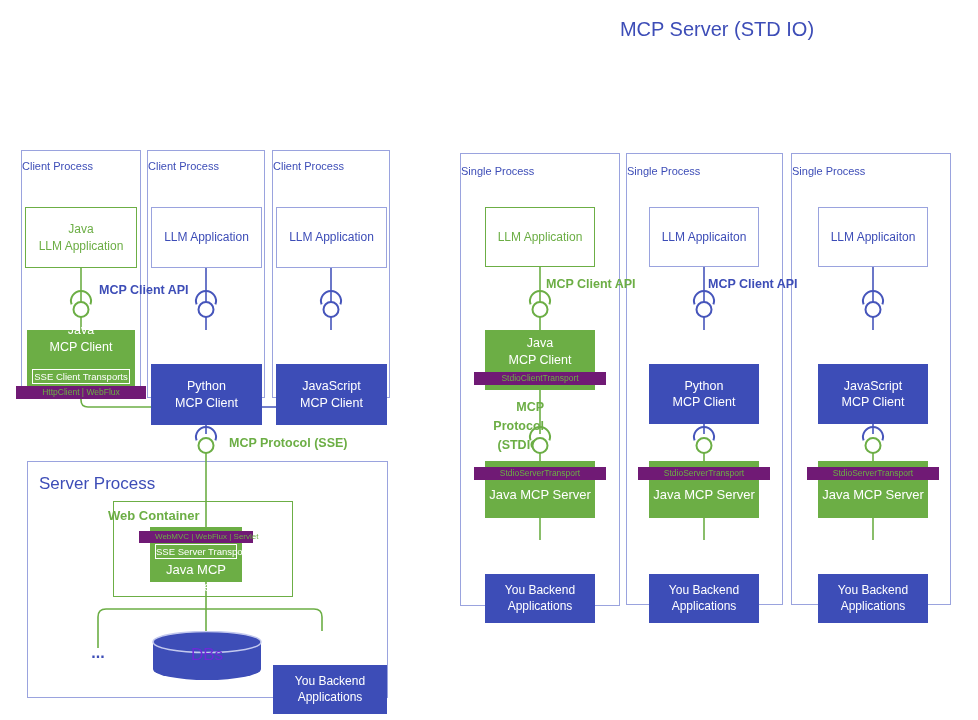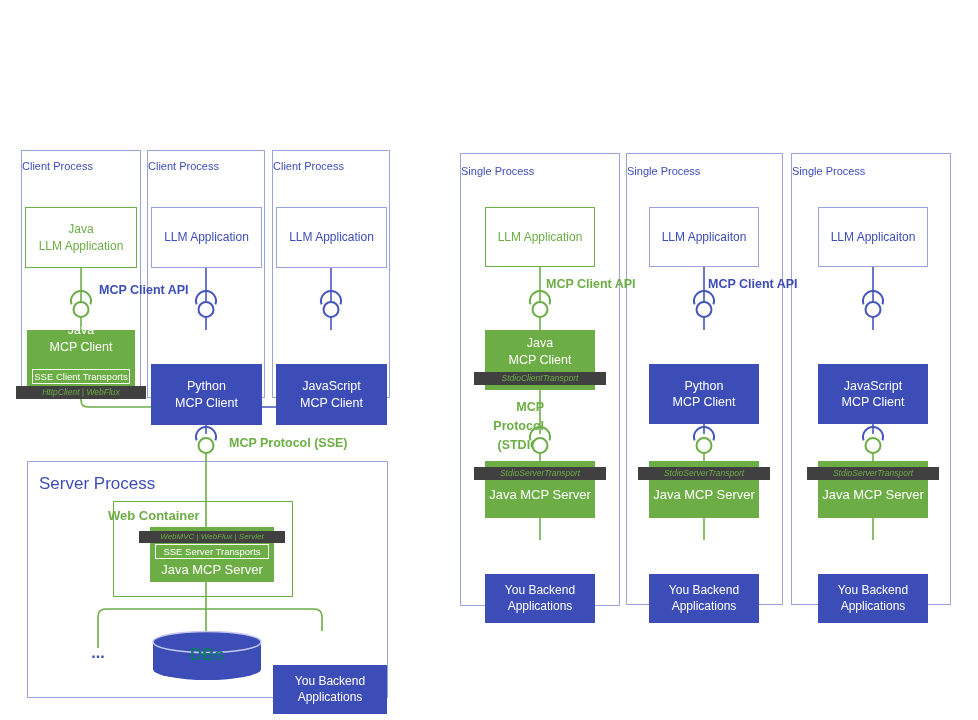--- a/index.html
+++ b/index.html
@@ -13,46 +13,47 @@
   .big-label{position:absolute;color:var(--blue);font-size:17px;z-index:12;}
   
   .app-box{position:absolute;display:flex;align-items:center;justify-content:center;text-align:center;
     font-size:12px;line-height:1.35;white-space:pre-line;background:#fff;z-index:10;box-sizing:border-box;}
   .app-blue{border:1px solid var(--blue-border-light);color:var(--blue);}
   .app-green{border:1px solid var(--green);color:var(--green);}
   .fill-box{position:absolute;display:flex;flex-direction:column;align-items:center;justify-content:center;
     text-align:center;color:#fff;font-size:12.5px;line-height:1.3;white-space:pre-line;z-index:10;box-sizing:border-box;}
   .fill-blue{background:var(--blue);margin-top:34px;}
   .fill-green{background:var(--green);}
-  .sub-white{background:#404040;color:var(--green);font-size:8.5px;line-height:1.25;width:calc(100% - 10px);
-    margin-top:2px;padding:1px 16px;white-space:nowrap;font-style:italic;}
+  .sub-white{background:#701a75;color:var(--green);font-size:8.5px;line-height:1.25;width:calc(100% - 10px);
+    margin-top:2px;padding:1px 16px;white-space:nowrap;}
   .sub-outline{border:1.5px solid #fff;color:#fff;font-size:9.5px;line-height:1.2;width:calc(100% - 10px);
     margin-top:14px;padding:1px 0;box-sizing:border-box;white-space:nowrap;}
   .small-label{position:absolute;font-size:12.5px;z-index:12;white-space:pre-line;font-weight:bold;}
   .lbl-blue{color:var(--blue);}
   .lbl-green{color:var(--green);}
   
   svg.lines{position:absolute;left:0;top:0;z-index:5;pointer-events:none;}
   .line-g{stroke:var(--green);stroke-width:1.6;fill:none;}
   .line-b{stroke:var(--blue-line);stroke-width:1.6;fill:none;}
   svg.conn{position:absolute;z-index:12;overflow:visible;}
   .arc{fill:none;stroke-width:2;}
   .dot{fill:#fff;stroke-width:2;}
   .st-g{stroke:var(--green);}
   .st-b{stroke:var(--blue-line);}
   .title{position:absolute;text-align:center;color:var(--blue);font-size:20px;z-index:12;}
   .ellipsis{position:absolute;color:var(--blue);font-size:16px;font-weight:bold;text-align:center;z-index:12;}
-  .db-label{position:absolute;color:#0f766e;font-size:17px;text-align:center;z-index:12;font-weight:bold;}
+  .db-label{position:absolute;color:#6d28d9;font-size:17px;text-align:center;z-index:12;}
   .cyl{position:absolute;z-index:10;}
 </style>
 </head>
 <body>
 
 <div class="canvas">
 
+  <div class="title" style="left:617px;top:18px;width:200px;">MCP Server (STD IO)</div>
 
   <div class="proc-box" style="left:21px;top:150px;width:120px;height:248px;">
     <span class="proc-label">Client Process</span>
   </div>
   <div class="proc-box" style="left:147px;top:150px;width:118px;height:248px;">
     <span class="proc-label">Client Process</span>
   </div>
   <div class="proc-box" style="left:272px;top:150px;width:118px;height:248px;">
     <span class="proc-label">Client Process</span>
   </div>
@@ -123,21 +124,21 @@
   </div>
   <div class="fill-box fill-blue" style="left:151px;top:330px;width:111px;height:61px;">
     <span>Python
 MCP Client</span>
   </div>
   <div class="fill-box fill-blue" style="left:276px;top:330px;width:111px;height:61px;">
     <span>JavaScript
 MCP Client</span>
   </div>
 
-  <div class="fill-box fill-green" style="left:150px;top:527px;width:124px;height:55px;padding:3px 0;justify-content:flex-start;">
+  <div class="fill-box fill-green" style="left:150px;top:527px;width:92px;height:55px;padding:3px 0;justify-content:flex-start;">
     <span class="sub-white" style="font-size:8px;margin-top:1px;">WebMVC | WebFlux | Servlet</span>
     <span class="sub-outline" style="margin-top:1px;">SSE Server Transports</span>
     <span style="font-size:13px;margin-top:3px;">Java MCP Server</span>
   </div>
 
   <div class="ellipsis" style="left:86px;top:644px;width:24px;">...</div>
 
   <svg class="cyl" style="left:152px;top:631px;" width="110" height="51" viewBox="0 0 110 51">
     <path d="M1,11 V38 A54,11 0 0 0 109,38 V11 Z" fill="var(--blue)"></path>
     <ellipse cx="55" cy="11" rx="54" ry="10.5" fill="var(--blue)" stroke="#c3c9ee" stroke-width="1.5"></ellipse>

